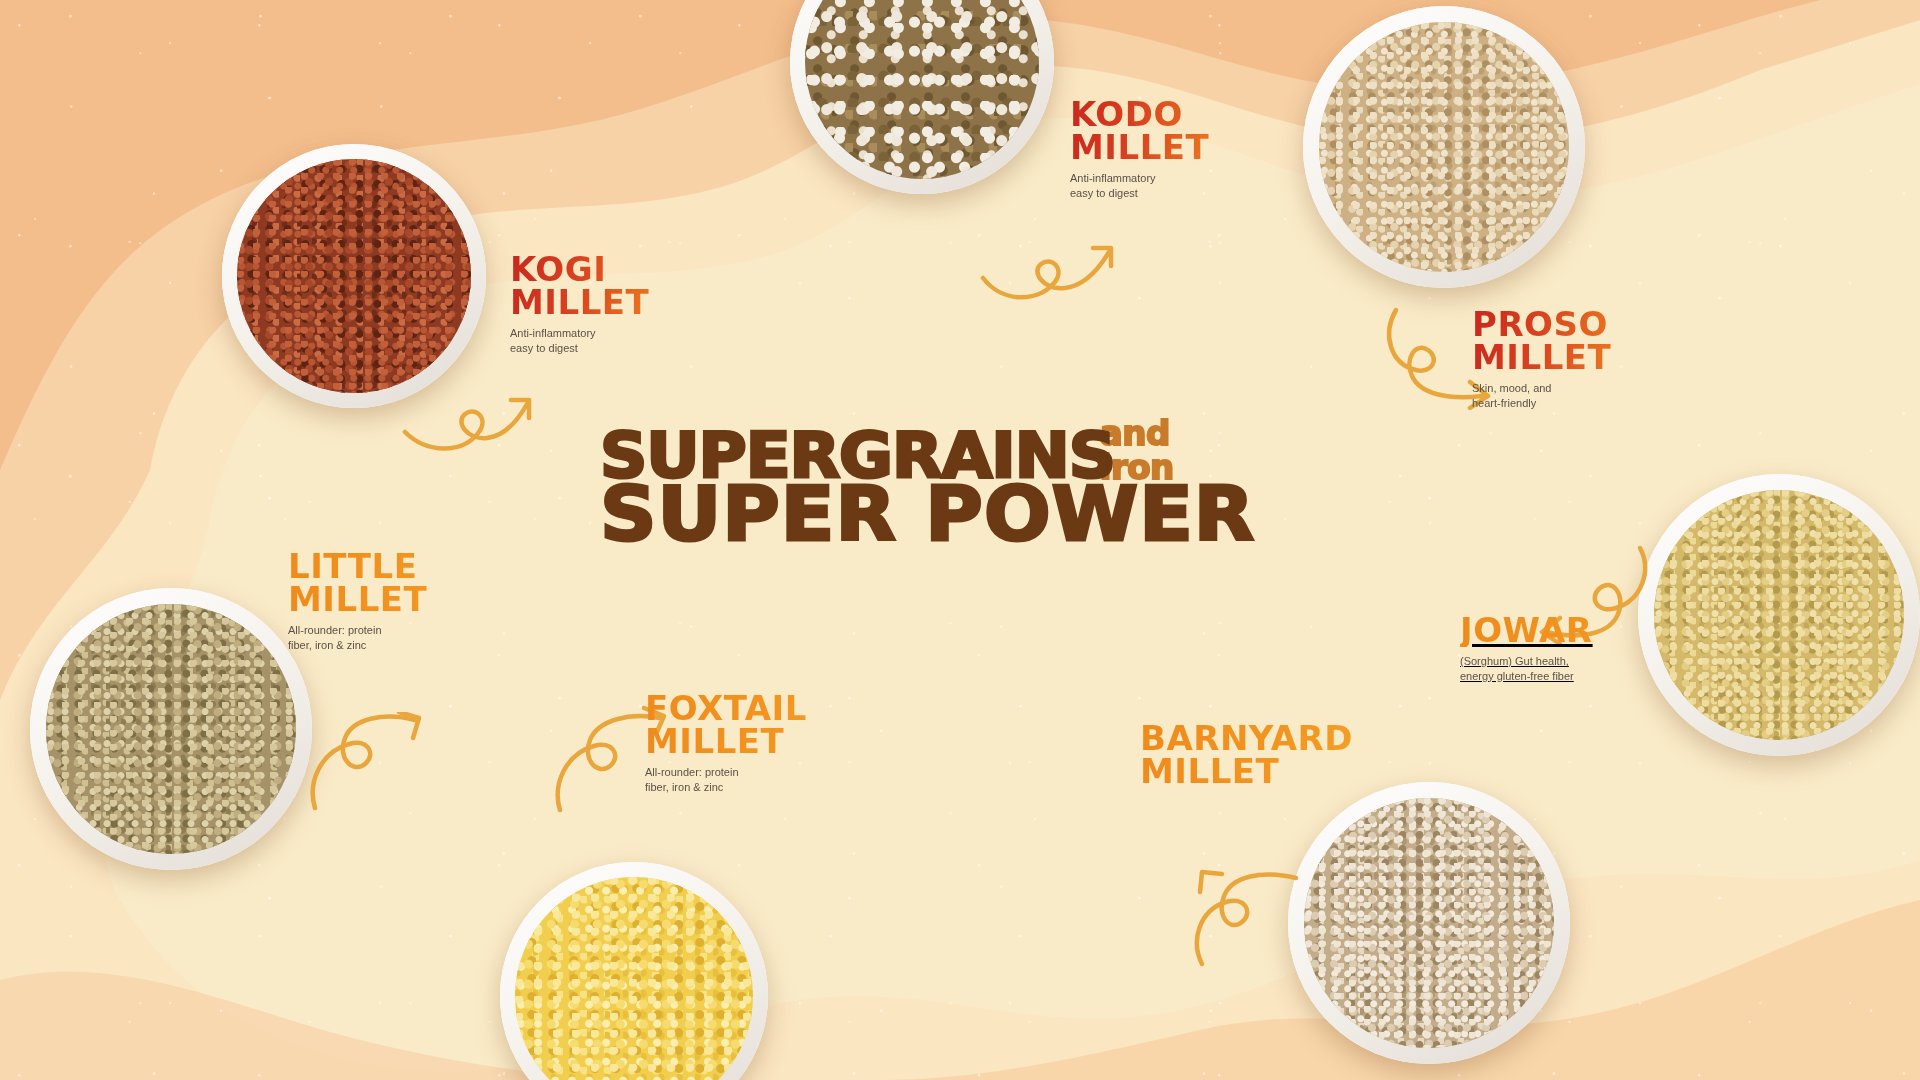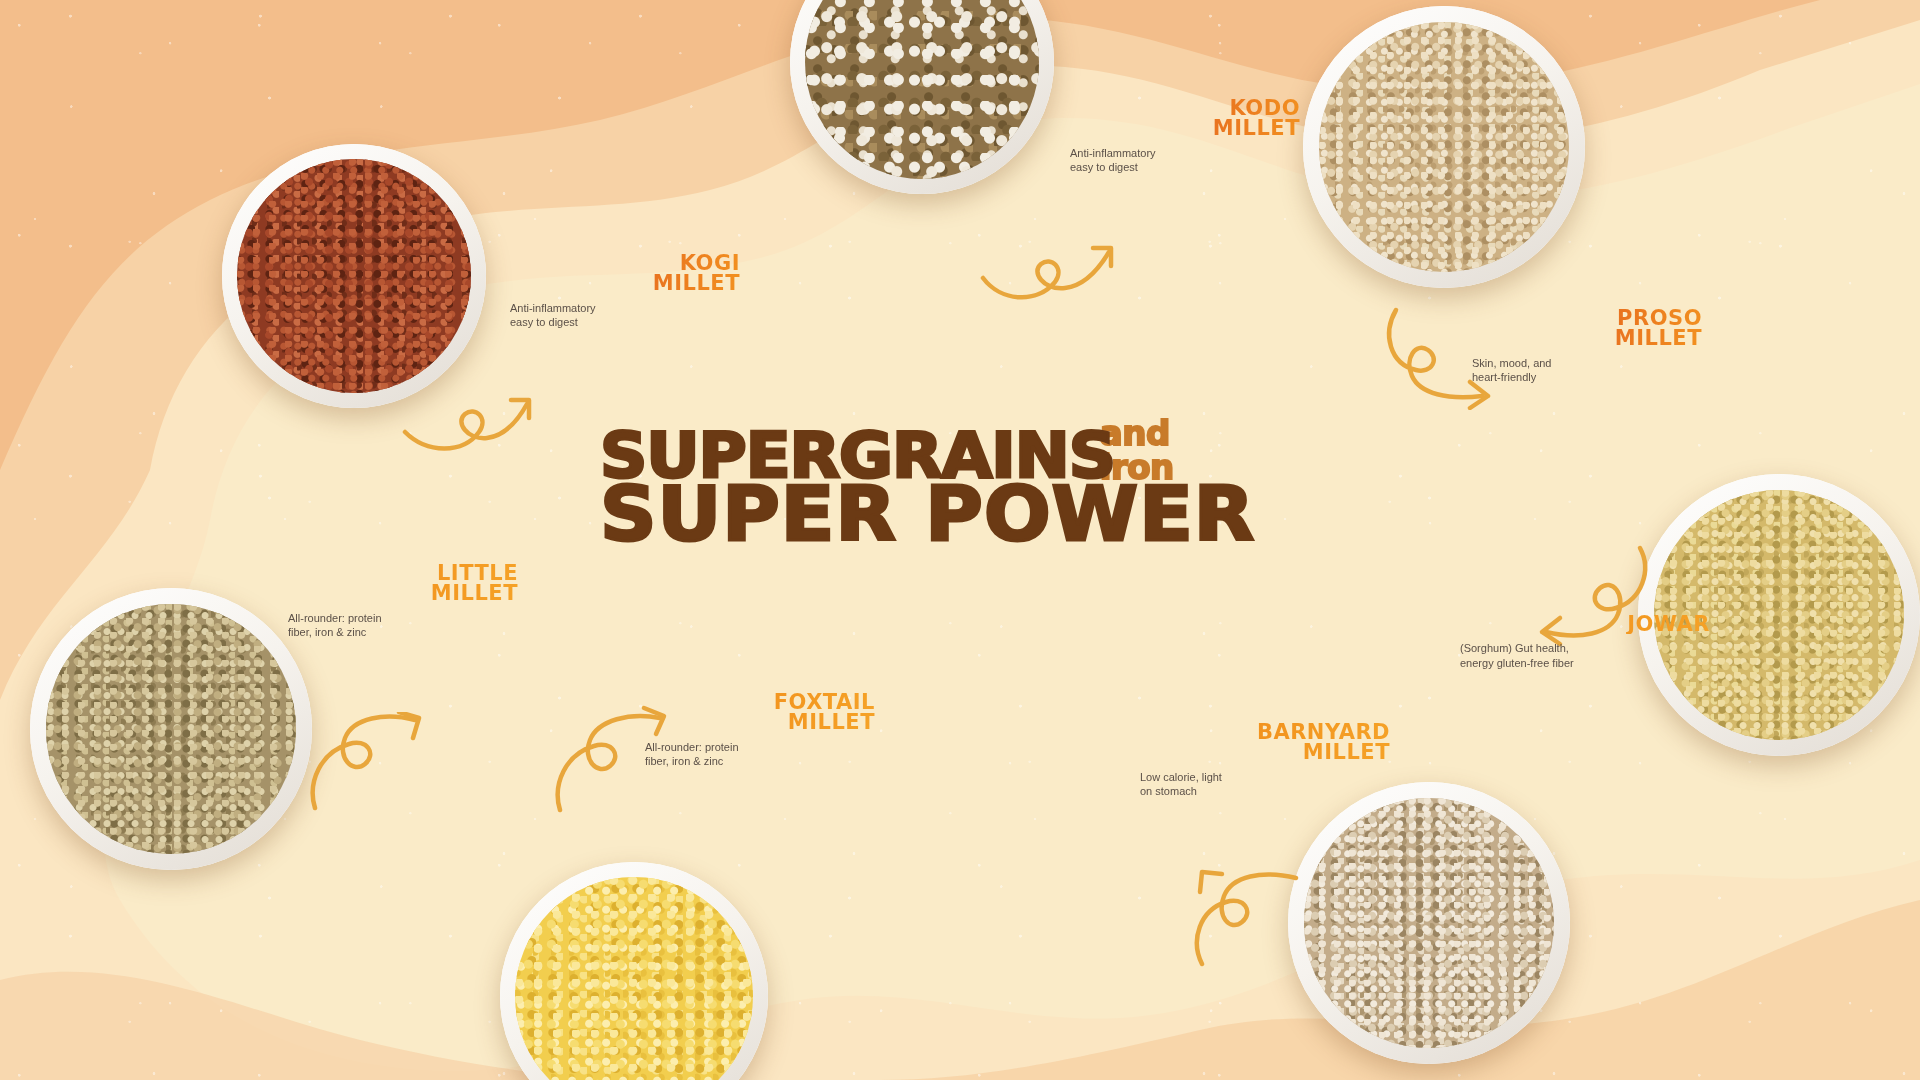--- a/index.html
+++ b/index.html
@@ -90,26 +90,25 @@
     border-radius:50%;
     overflow:hidden;
   }
   .grain-tex { position:absolute; inset:0; }
 
   
   .label { position:absolute; z-index:7; }
   .label .name {
     font-family:"DejaVu Sans", sans-serif;
     font-weight:bold;
-    font-size:21px;
+    font-size:34px;
     line-height:.97;
     letter-spacing:.5px;
     text-transform:uppercase;
     white-space:pre-line;
-    text-align:right;
   }
   .label .name.grad-red {
     background:linear-gradient(100deg,#C8281E 0%,#D8401F 28%,#E8701F 58%,#F29120 100%);
     -webkit-background-clip:text; background-clip:text;
     -webkit-text-fill-color:transparent; color:transparent;
   }
   .label .name.grad-orange {
     background:linear-gradient(100deg,#EF8A1C 0%,#F2941F 50%,#F5A227 100%);
     -webkit-background-clip:text; background-clip:text;
     -webkit-text-fill-color:transparent; color:transparent;
@@ -339,40 +338,38 @@
 heart-friendly</div>
   </div>
 
   <div class="label" style="left:510px; top:238px; width:230px;margin-top:15px;">
     <div class="name grad-red">KOGI
 MILLET</div>
     <div class="desc">Anti-inflammatory
 easy to digest</div>
   </div>
 
-  <div class="label" style="left:1460px; top:614px; width:250px;">
+  <div class="label" style="left:1460px; top:614px; width:250px;text-decoration:underline;">
     <div class="name grad-orange">JOWAR</div>
     <div class="desc">(Sorghum) Gut health,
 energy gluten-free fiber</div>
   </div>
 
-  <div class="label" style="left:288px; top:563px; width:230px;">
+  <div class="label" style="left:288px; top:550px; width:230px;">
     <div class="name grad-orange">LITTLE
 MILLET</div>
     <div class="desc">All-rounder: protein
 fiber, iron &amp; zinc</div>
   </div>
 
   <div class="label" style="left:645px; top:692px; width:230px;">
     <div class="name grad-orange">FOXTAIL
 MILLET</div>
     <div class="desc">All-rounder: protein
 fiber, iron &amp; zinc</div>
   </div>
 
   <div class="label" style="left:1140px; top:722px; width:250px;">
     <div class="name grad-orange">BARNYARD
 MILLET</div>
-    <div class="desc">Low calorie, light
-on stomach</div>
   </div>
 
 </div>
 
 </body></html>

